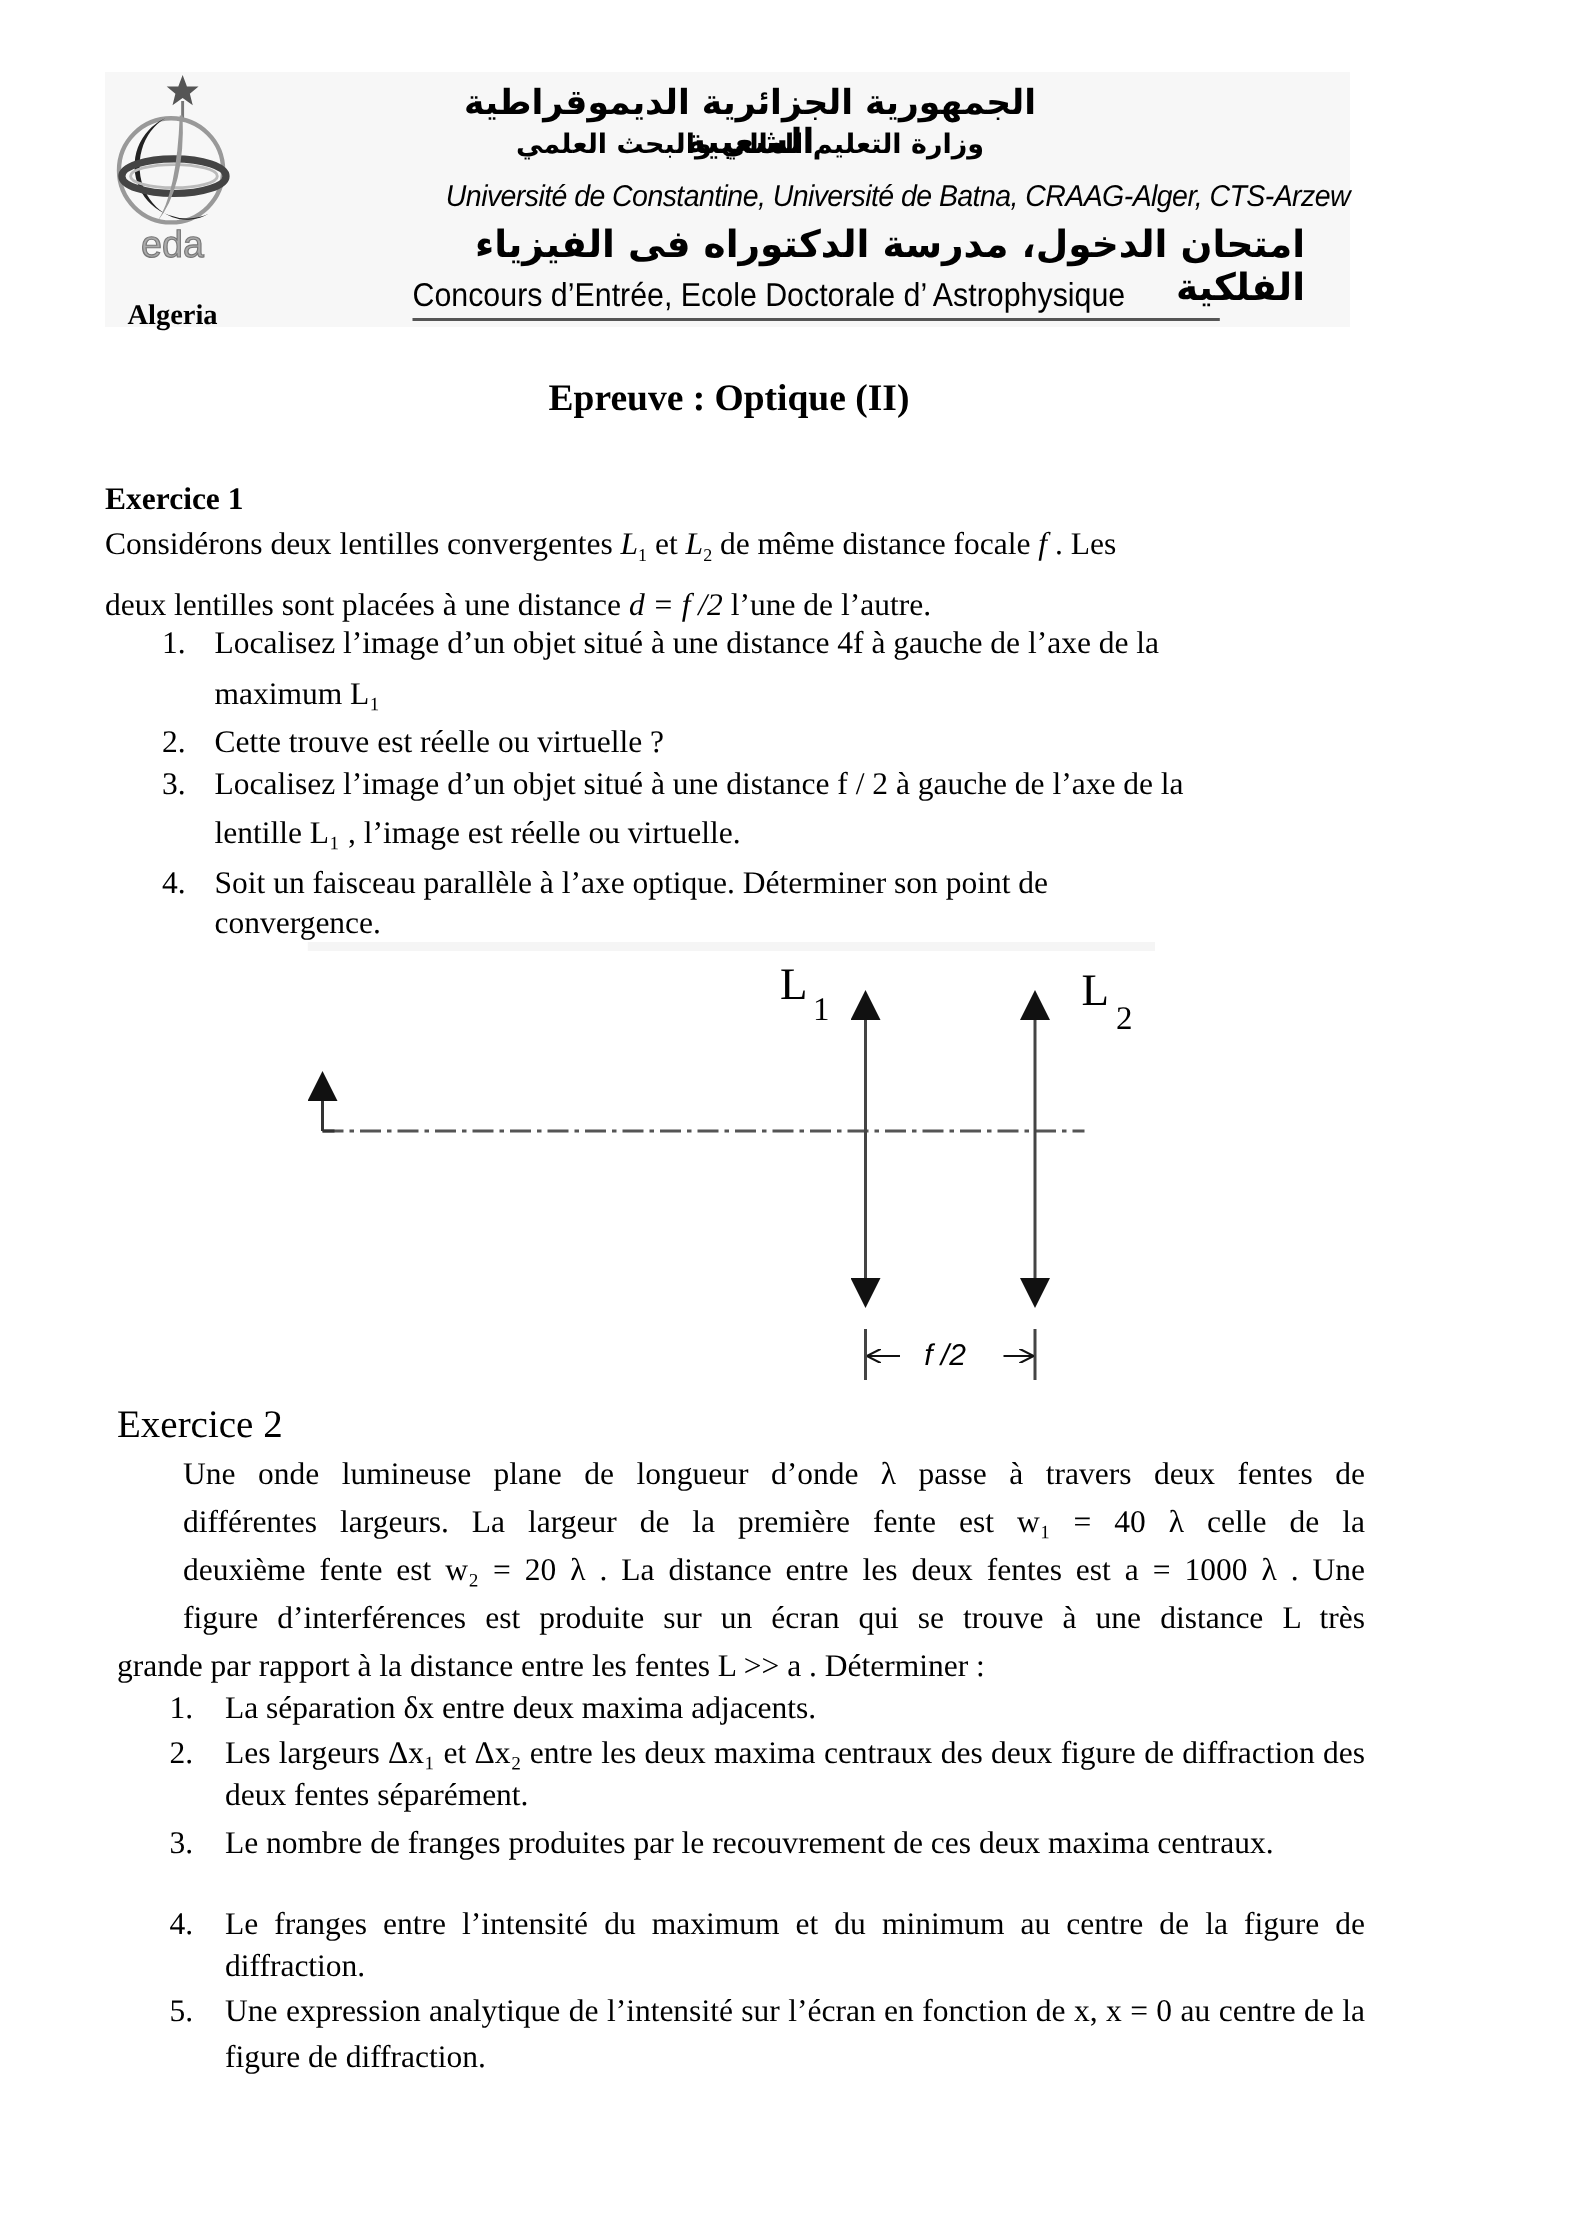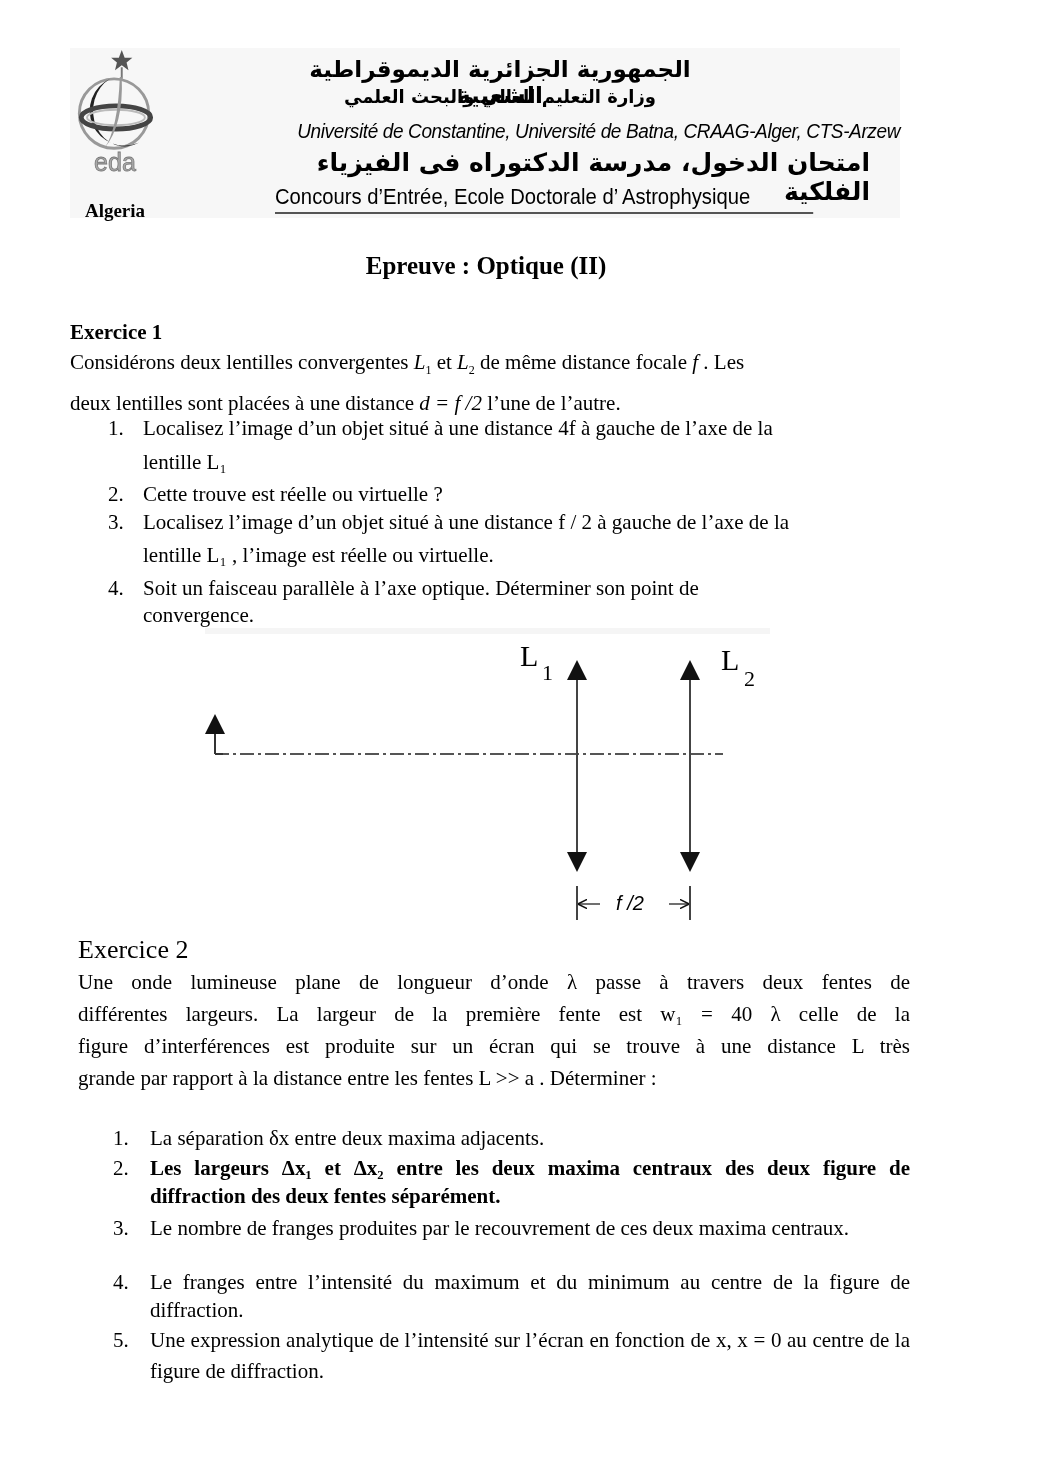--- a/index.html
+++ b/index.html
@@ -30,21 +30,21 @@
   .item { position: absolute; font-size: 21px; line-height: 28px; }
   .item .num { position: absolute; left: 0; }
   .item .txt { position: absolute; left: 35px; white-space: nowrap; }
   .item .txt2 { position: absolute; left: 35px; white-space: nowrap; }
   i.m { font-style: italic; }
   sub { font-size: 12px; }
   .diagram { position: absolute; left: 205px; top: 628px; width: 565px; height: 295px; }
   .ex2-title { position: absolute; left: 78px; top: 935px; font-size: 26px; text-align: center; }
   .justify { position: absolute; left: 78px; width: 832px; font-size: 21px; line-height: 32px;
              text-align: justify; }
-  .jline { display: block; text-align: justify; text-align-last: justify; height: 32px; }
+  .jline { display: block; text-align: justify; text-align-last: justify; height: 32px; margin-left: 44px; }
   .jlast { display: block; height: 32px; }
   .item2 { position: absolute; left: 113px; width: 797px; font-size: 21px; line-height: 28px; }
   .item2 .num { position: absolute; left: 0; }
   .item2 .body { position: absolute; left: 37px; width: 760px; }
 </style>
 </head>
 <body>
 
 <div class="header">
   <svg class="logo" viewBox="0 0 90 140" width="90" height="140">
@@ -70,21 +70,21 @@
 <div class="ex1-title">Exercice 1</div>
 
 <div class="para" style="top:346px; white-space:nowrap;">
   <span>Considérons deux lentilles convergentes </span><i class="m">L</i><sub>1</sub><span> et </span><i class="m">L</i><sub>2</sub><span> de même distance focale </span><i class="m">f</i><span> . Les</span><br>
   <span>deux lentilles sont placées à une distance </span><i class="m">d = f /2</i><span> l’une de l’autre.</span>
 </div>
 
 <div class="item" style="left:108px; top:414px;">
   <span class="num">1.</span>
   <span class="txt">Localisez l’image d’un objet situé à une distance  4f  à gauche de l’axe de la</span>
-  <span class="txt2" style="top:34px;">lentille  L₁</span>
+  <span class="txt2" style="top:34px;">maximum  L₁</span>
 </div>
 <div class="item" style="left:108px; top:480px;">
   <span class="num">2.</span>
   <span class="txt">Cette trouve est réelle ou virtuelle ?</span>
 </div>
 <div class="item" style="left:108px; top:508px;">
   <span class="num">3.</span>
   <span class="txt">Localisez l’image d’un objet situé à une distance  f / 2  à gauche de l’axe de la</span>
   <span class="txt2" style="top:33px;">lentille L₁ , l’image est réelle ou virtuelle.</span>
 </div>
@@ -126,31 +126,32 @@
   <line x1="395" y1="276" x2="374" y2="276" stroke="#111" stroke-width="1.2" marker-end="url(#ahs)"></line>
   <line x1="464" y1="276" x2="483" y2="276" stroke="#111" stroke-width="1.2" marker-end="url(#ahs)"></line>
   <text x="425" y="282" font-family="Liberation Sans, sans-serif" font-style="italic" font-size="20" text-anchor="middle">f /2</text>
 </svg>
 
 <div class="ex2-title">Exercice 2</div>
 
 <div class="justify" style="top:966px;">
   <span class="jline">Une onde lumineuse plane de longueur d’onde  λ  passe à travers deux fentes de</span>
   <span class="jline">différentes largeurs. La largeur de la première fente est  w₁ = 40 λ  celle de la</span>
+  <span class="jline">deuxième fente est w₂ = 20 λ . La distance entre les deux fentes est  a = 1000 λ . Une</span>
   <span class="jline">figure d’interférences est produite sur un écran qui se trouve à une distance L très</span>
   <span class="jlast">grande par rapport à la distance entre les fentes L &gt;&gt; a  . Déterminer :</span>
 </div>
 
 <div class="item2" style="top:1124px;">
   <span class="num">1.</span>
   <span class="body">La séparation δx entre deux maxima adjacents.</span>
 </div>
 <div class="item2" style="top:1154px; text-align:justify;">
   <span class="num">2.</span>
-  <span class="body" style="text-align:justify;font-weight:bold;">Les largeurs  Δx₁ et  Δx₂ entre les deux maxima centraux des deux figure de diffraction des deux fentes séparément.</span>
+  <span class="body" style="text-align:justify;">Les largeurs  Δx₁ et  Δx₂ entre les deux maxima centraux des deux figure de diffraction des deux fentes séparément.</span>
 </div>
 <div class="item2" style="top:1214px;">
   <span class="num">3.</span>
   <span class="body" style="text-align:justify;">Le nombre de franges produites par le recouvrement de ces deux maxima centraux.</span>
 </div>
 <div class="item2" style="top:1268px;">
   <span class="num">4.</span>
   <span class="body" style="text-align:justify;">Le franges entre l’intensité  du maximum et du minimum au centre de la figure de diffraction.</span>
 </div>
 <div class="item2" style="top:1325px; line-height:31px;">

